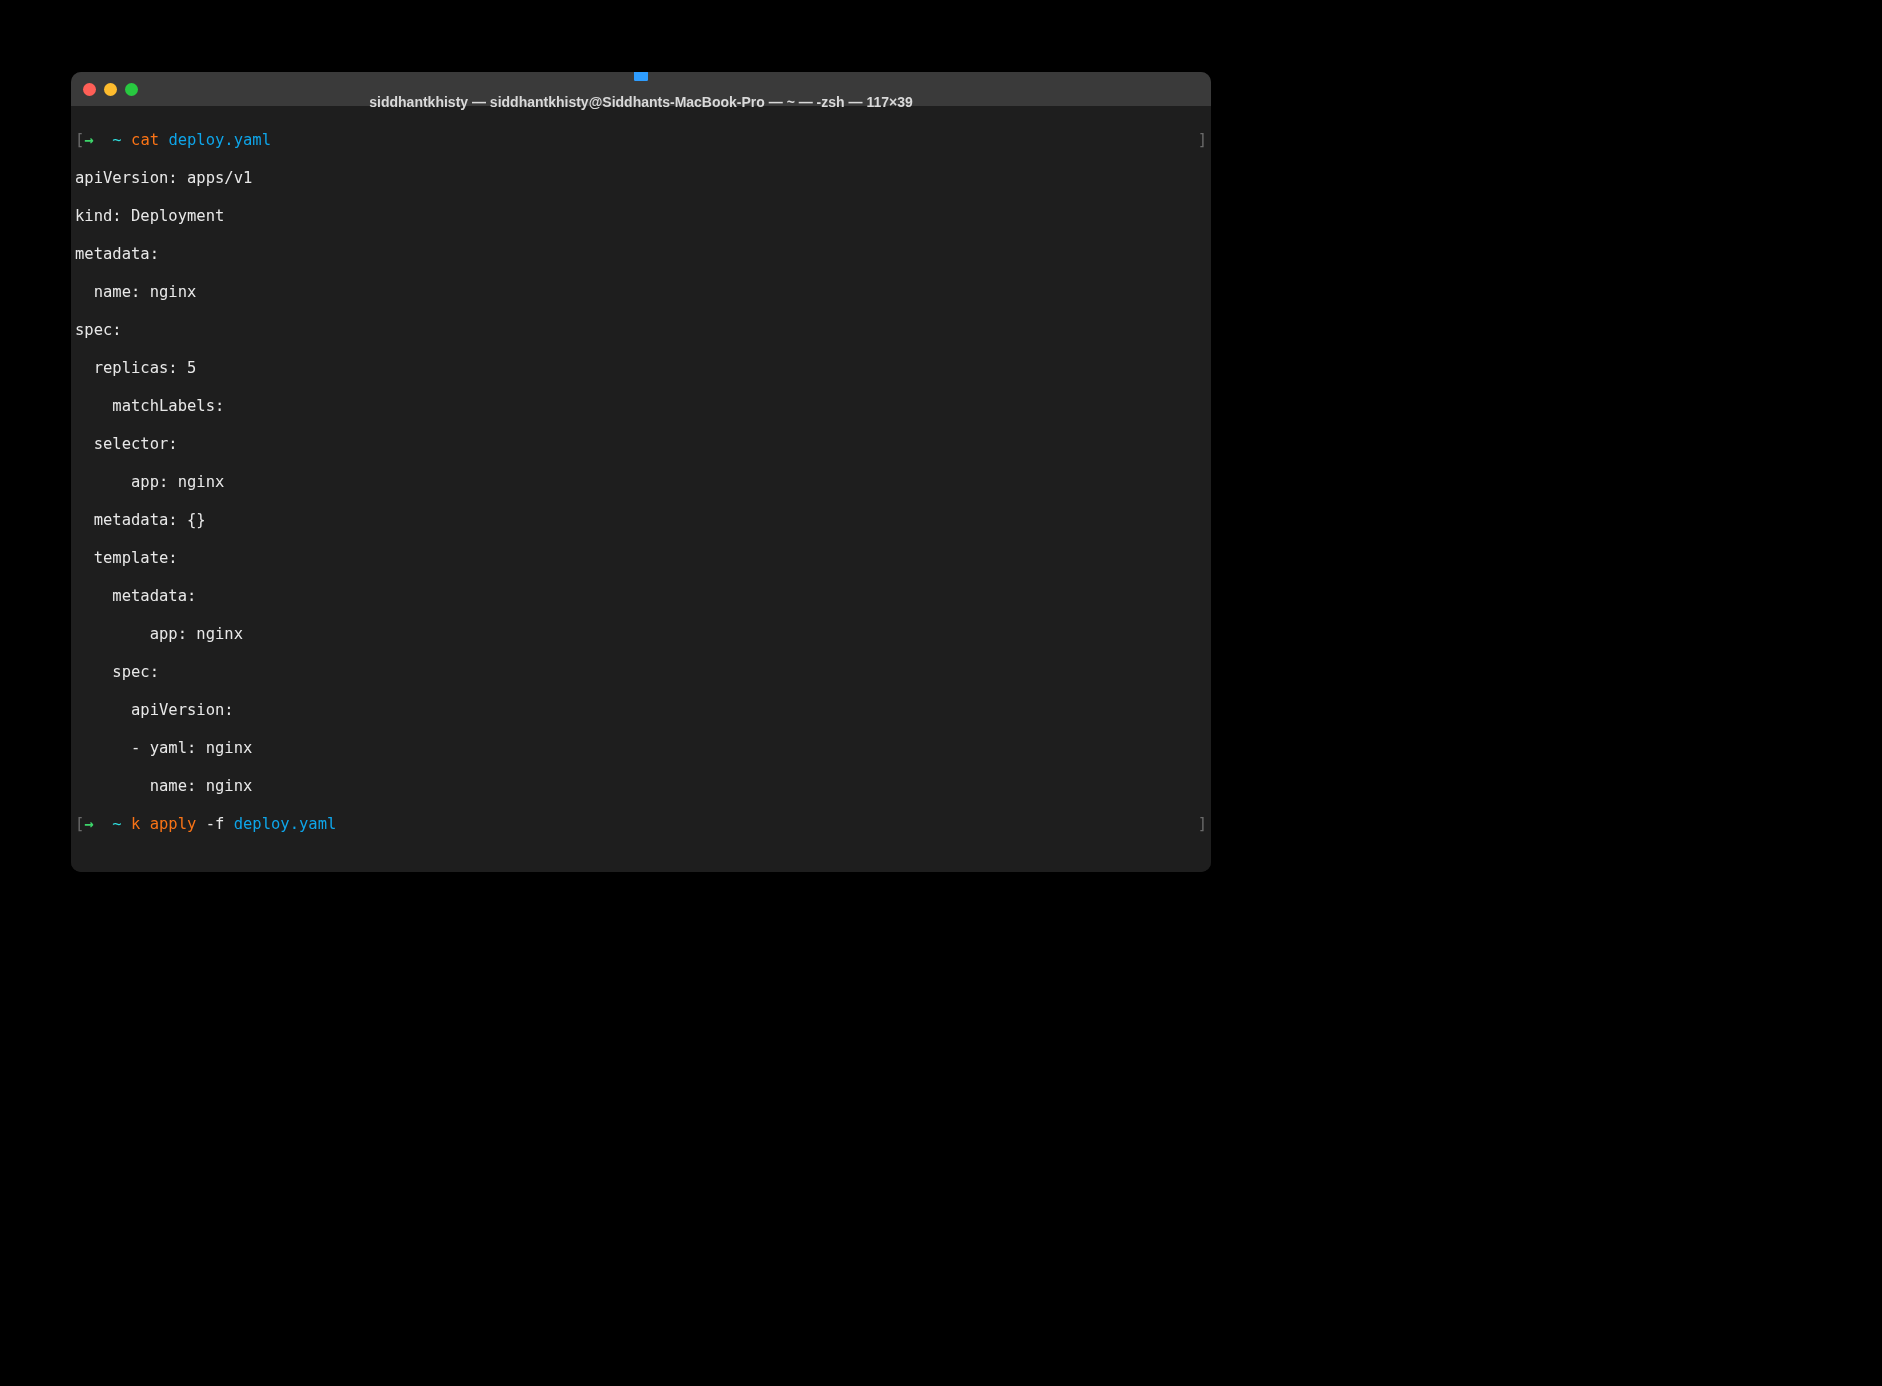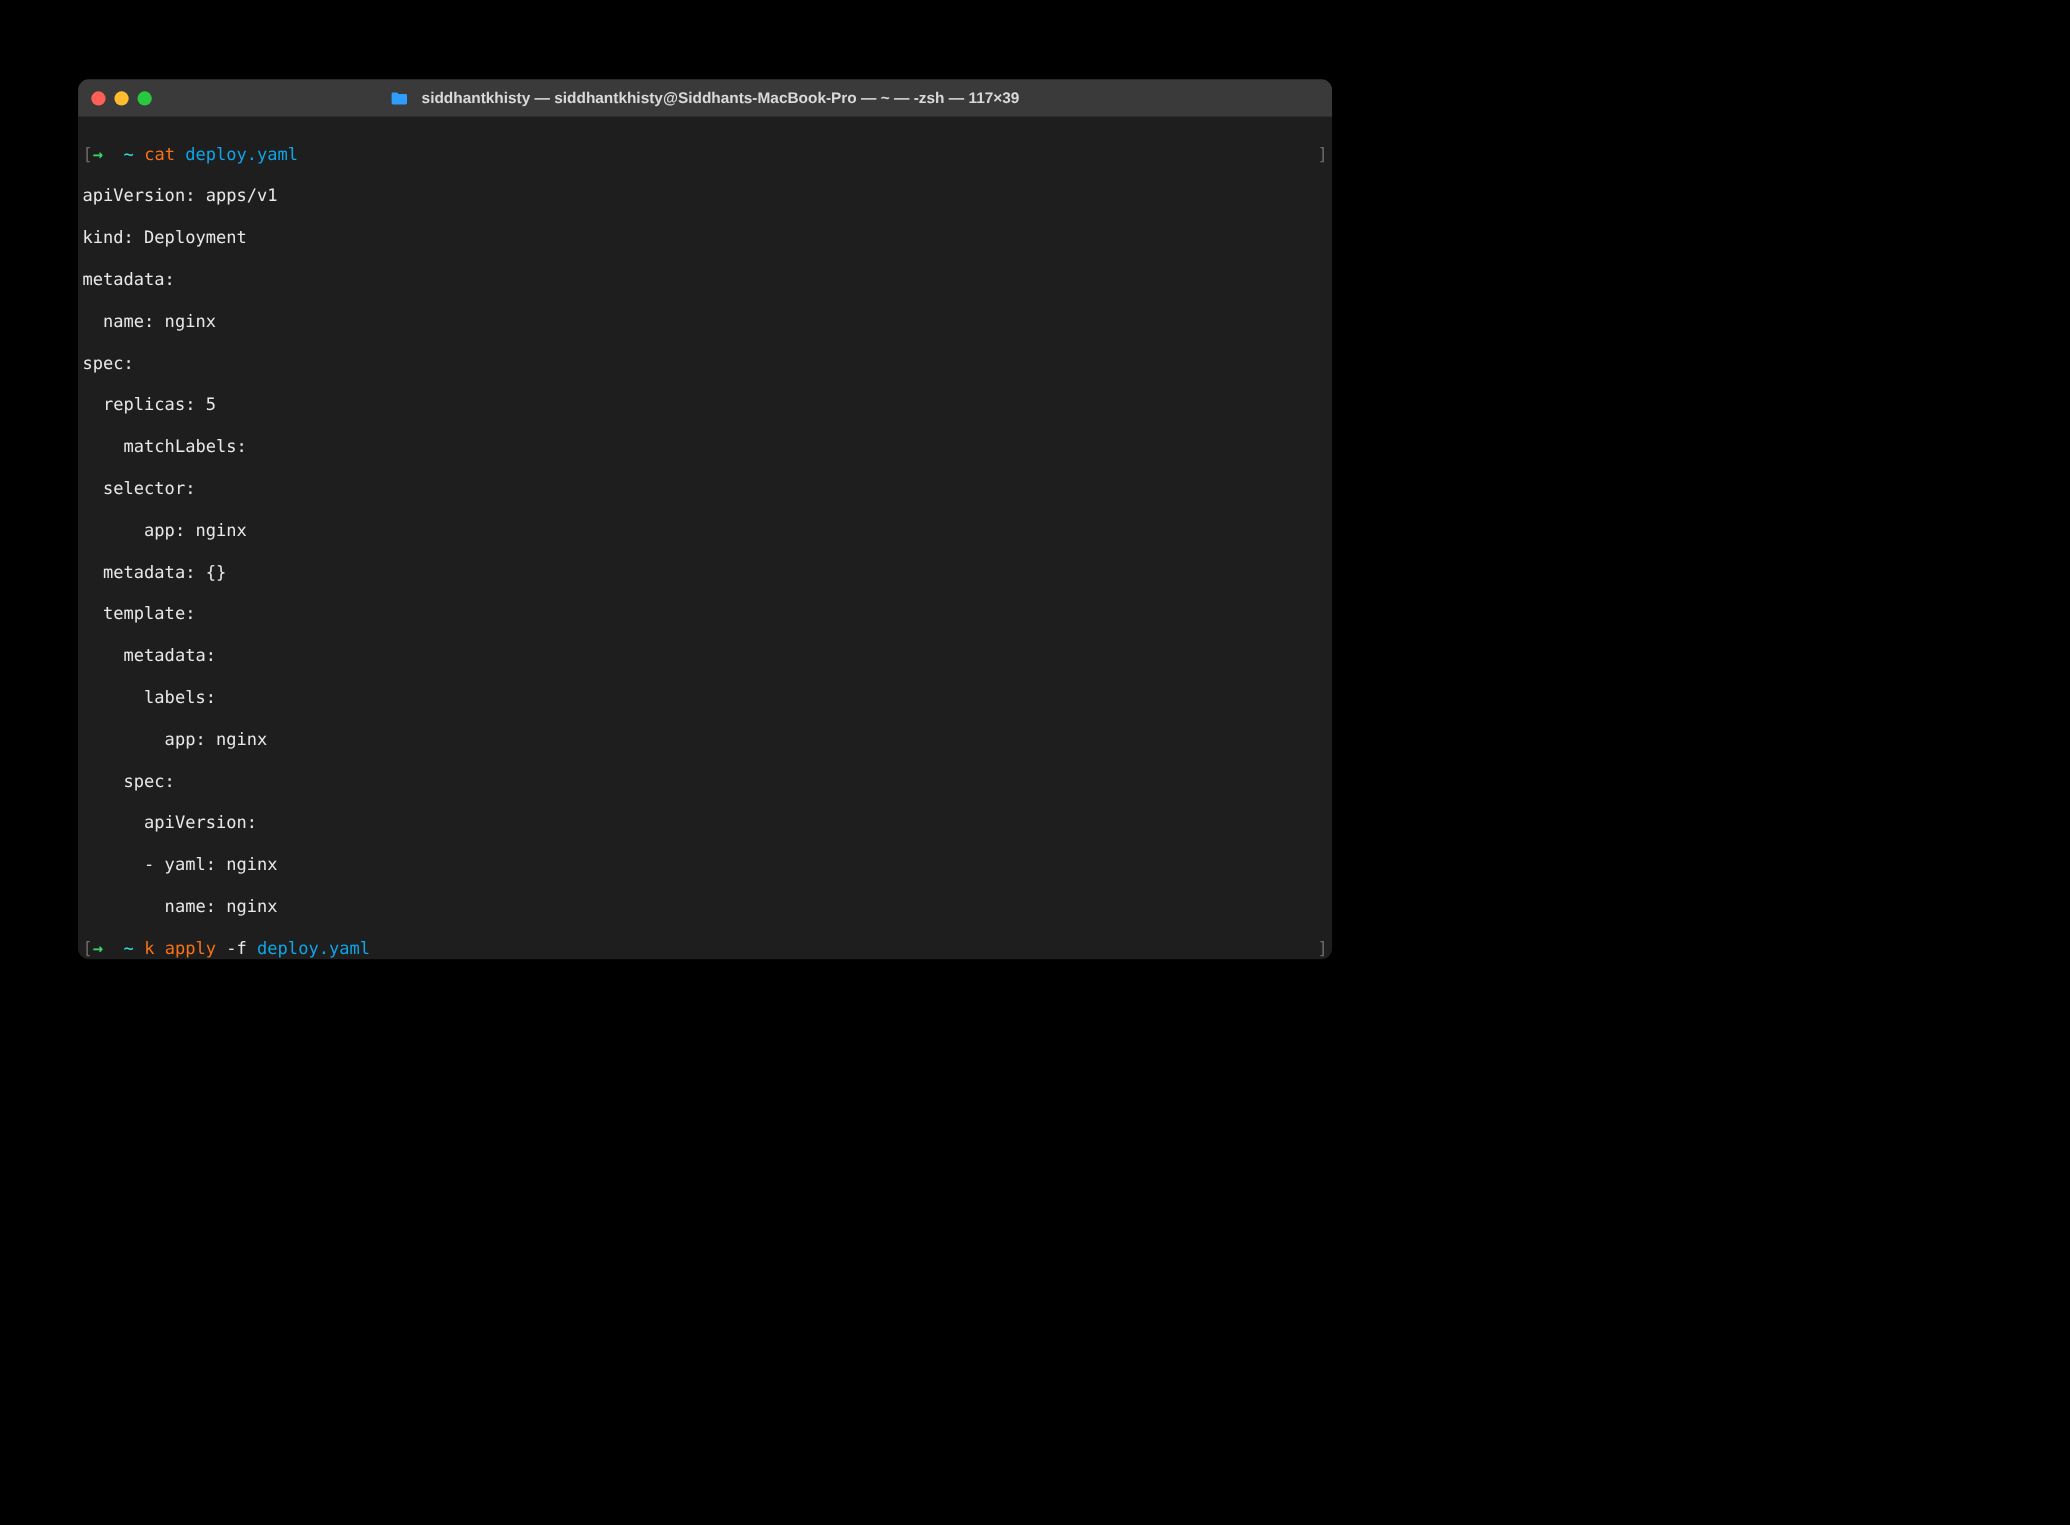--- a/index.html
+++ b/index.html
@@ -42,20 +42,21 @@
     .light.yellow { background: #febc2e; }
     .light.green { background: #28c840; }
     .title-wrap {
       position: absolute;
       left: 0; right: 0;
       display: flex;
       align-items: center;
       justify-content: center;
       gap: 12px;
       pointer-events: none;
+      flex-direction: column;
     }
     .title-wrap svg { flex-shrink: 0; }
     .title {
       color: #d9d9d9;
       font-family: -apple-system, "Helvetica Neue", sans-serif;
       font-size: 14px;
       font-weight: 600;
     }
     .term {
       flex: 1;
@@ -103,21 +104,20 @@
 <div>metadata:</div>
 <div>  name: nginx</div>
 <div>spec:</div>
 <div>  replicas: 5</div>
 <div>    matchLabels:</div>
 <div>  selector:</div>
 <div>      app: nginx</div>
 <div>  metadata: {}</div>
 <div>  template:</div>
 <div>    metadata:</div>
-<div>      labels:</div>
 <div>        app: nginx</div>
 <div>    spec:</div>
 <div>      apiVersion:</div>
 <div>      - yaml: nginx</div>
 <div>        name: nginx</div>
 <div><span class="right-bracket">]</span><span class="bracket">[</span><span class="arrow">→</span>  <span class="tilde">~</span> <span class="cmd">k apply </span><span class="opt">-f </span><span class="filearg">deploy.yaml</span></div>
 
 
 
 

